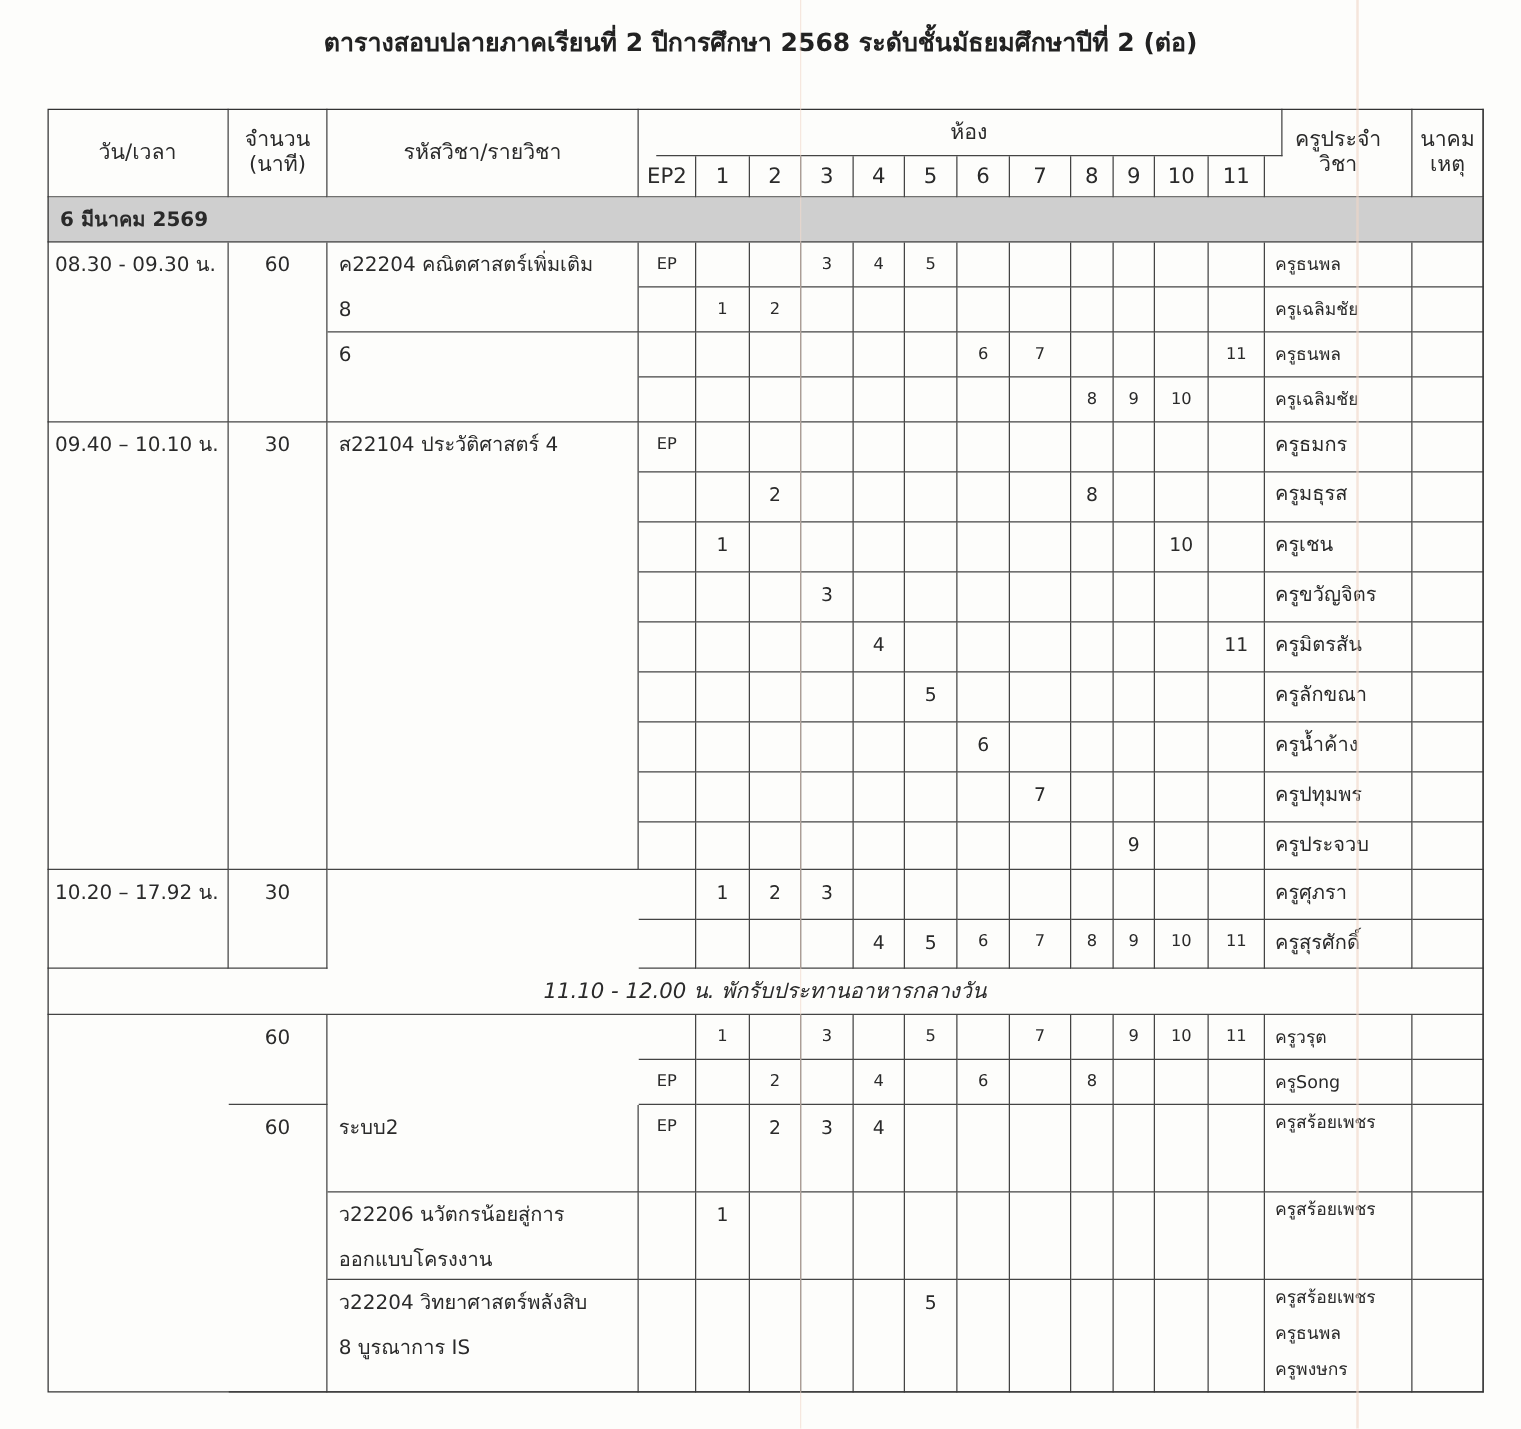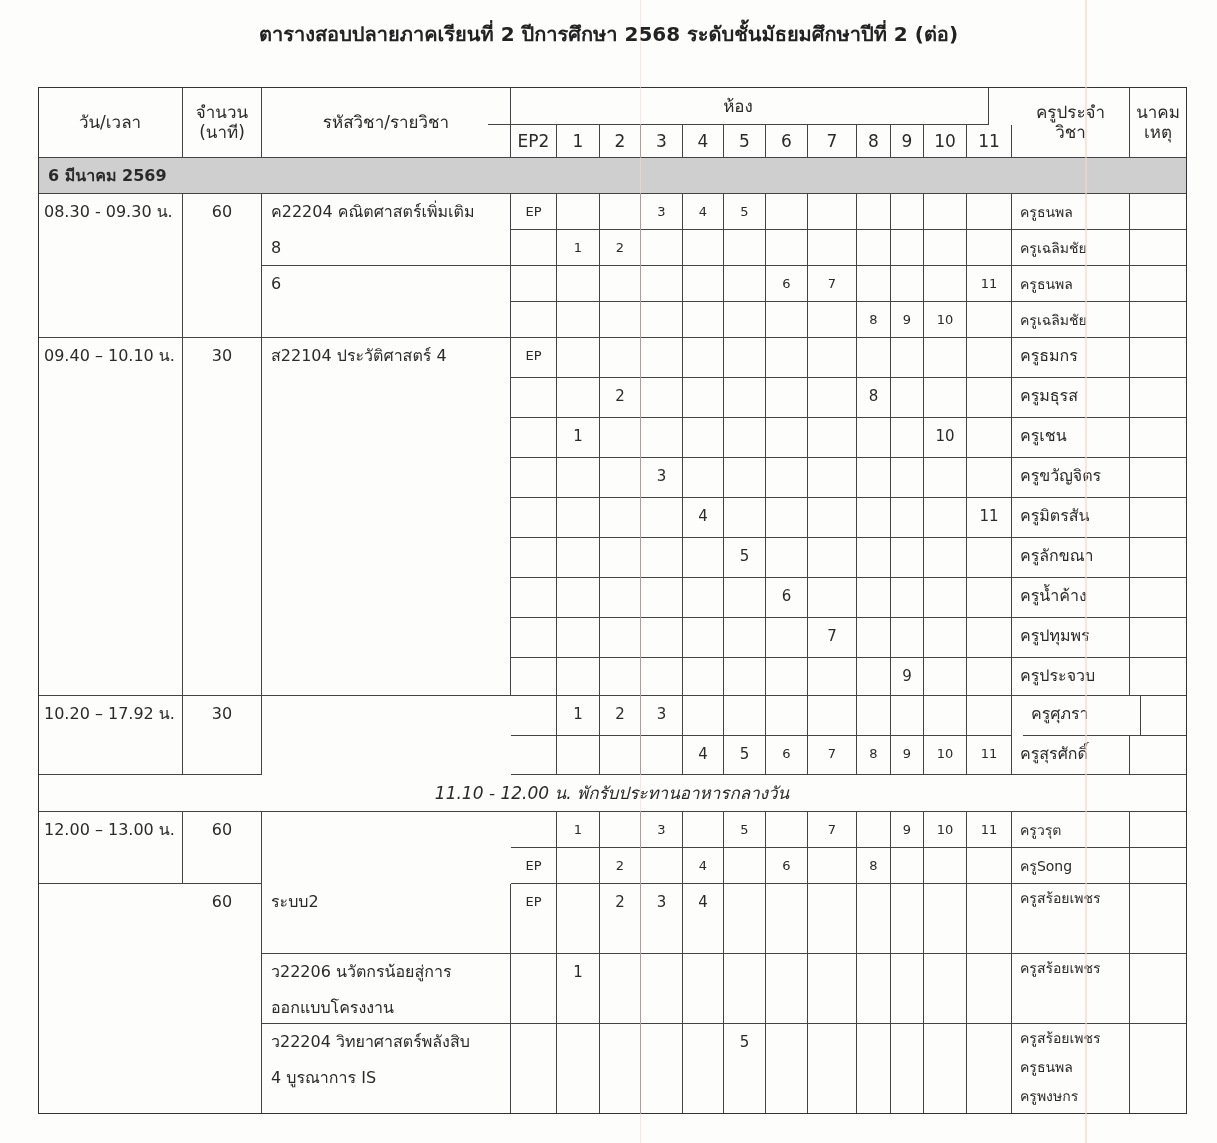--- a/index.html
+++ b/index.html
@@ -38,21 +38,21 @@
 
 <div class="title">ตารางสอบปลายภาคเรียนที่ 2 ปีการศึกษา 2568 ระดับชั้นมัธยมศึกษาปีที่ 2  (ต่อ)</div>
 
 <div class="sheet" id="sheet">
     <div class="cell hdr" style="left: 183px; top: 87px; width: 79px; height: 71px;">
       <span>จำนวน</span>
       <span>(นาที)</span>
     </div>
     <div class="cell hdr" style="left: 38px; top: 87px; width: 145px; height: 71px;">วัน/เวลา</div>
     <div class="cell hdr" style="left: 262px; top: 87px; width: 249px; height: 71px;">รหัสวิชา/รายวิชา</div>
-    <div class="cell hdr" style="left: 488px; top: 87px; width: 501px; height: 38px; text-align: right;">ห้อง</div>
+    <div class="cell hdr" style="left: 525px; top: 87px; width: 501px; height: 38px; text-align: right;">ห้อง</div>
     <div class="cell hdr" style="left: 511px; top: 125px; width: 46px; height: 33px;">EP2</div>
     <div class="cell hdr" style="left: 557px; top: 125px; width: 43px; height: 33px;">1</div>
     <div class="cell hdr" style="left: 600px; top: 125px; width: 41px; height: 33px;">2</div>
     <div class="cell hdr" style="left: 641px; top: 125px; width: 42px; height: 33px;">3</div>
     <div class="cell hdr" style="left: 683px; top: 125px; width: 41px; height: 33px;">4</div>
     <div class="cell hdr" style="left: 724px; top: 125px; width: 42px; height: 33px;">5</div>
     <div class="cell hdr" style="left: 766px; top: 125px; width: 42px; height: 33px;">6</div>
     <div class="cell hdr" style="left: 808px; top: 125px; width: 49px; height: 33px;">7</div>
     <div class="cell hdr" style="left: 857px; top: 125px; width: 34px; height: 33px;">8</div>
     <div class="cell hdr" style="left: 891px; top: 125px; width: 33px; height: 33px;">9</div>
@@ -156,21 +156,21 @@
     <div class="cell num" style="left: 600px; top: 378px; width: 41px; height: 40px;">2</div>
     <div class="cell num" style="left: 641px; top: 378px; width: 42px; height: 40px;"></div>
     <div class="cell num" style="left: 683px; top: 378px; width: 41px; height: 40px;"></div>
     <div class="cell num" style="left: 724px; top: 378px; width: 42px; height: 40px;"></div>
     <div class="cell num" style="left: 766px; top: 378px; width: 42px; height: 40px;"></div>
     <div class="cell num" style="left: 808px; top: 378px; width: 49px; height: 40px;"></div>
     <div class="cell num" style="left: 857px; top: 378px; width: 34px; height: 40px;">8</div>
     <div class="cell num" style="left: 891px; top: 378px; width: 33px; height: 40px;"></div>
     <div class="cell num" style="left: 924px; top: 378px; width: 43px; height: 40px;"></div>
     <div class="cell num" style="left: 967px; top: 378px; width: 45px; height: 40px;"></div>
-    <div class="cell teacher" style="left: 1012px; top: 378px; width: 118px; height: 40px;">ครูมธุรส</div>
+    <div class="cell teacher" style="left: 1012px; top: 378px; width: 118px; height: 40px; font-family: Liberation Mono, monospace;">ครูมธุรส</div>
     <div class="cell " style="left: 1130px; top: 378px; width: 57px; height: 40px;"></div>
     <div class="cell num" style="left: 511px; top: 418px; width: 46px; height: 40px;"></div>
     <div class="cell num" style="left: 557px; top: 418px; width: 43px; height: 40px;">1</div>
     <div class="cell num" style="left: 600px; top: 418px; width: 41px; height: 40px;"></div>
     <div class="cell num" style="left: 641px; top: 418px; width: 42px; height: 40px;"></div>
     <div class="cell num" style="left: 683px; top: 418px; width: 41px; height: 40px;"></div>
     <div class="cell num" style="left: 724px; top: 418px; width: 42px; height: 40px;"></div>
     <div class="cell num" style="left: 766px; top: 418px; width: 42px; height: 40px;"></div>
     <div class="cell num" style="left: 808px; top: 418px; width: 49px; height: 40px;"></div>
     <div class="cell num" style="left: 857px; top: 418px; width: 34px; height: 40px;"></div>
@@ -270,37 +270,36 @@
     <div class="cell num" style="left: 600px; top: 696px; width: 41px; height: 40px;">2</div>
     <div class="cell num" style="left: 641px; top: 696px; width: 42px; height: 40px;">3</div>
     <div class="cell num" style="left: 683px; top: 696px; width: 41px; height: 40px;"></div>
     <div class="cell num" style="left: 724px; top: 696px; width: 42px; height: 40px;"></div>
     <div class="cell num" style="left: 766px; top: 696px; width: 42px; height: 40px;"></div>
     <div class="cell num" style="left: 808px; top: 696px; width: 49px; height: 40px;"></div>
     <div class="cell num" style="left: 857px; top: 696px; width: 34px; height: 40px;"></div>
     <div class="cell num" style="left: 891px; top: 696px; width: 33px; height: 40px;"></div>
     <div class="cell num" style="left: 924px; top: 696px; width: 43px; height: 40px;"></div>
     <div class="cell num" style="left: 967px; top: 696px; width: 45px; height: 40px;"></div>
-    <div class="cell teacher" style="left: 1012px; top: 696px; width: 118px; height: 40px; margin-left: 11px;">ครูศุภรา</div>
+    <div class="cell teacher" style="left: 1012px; top: 696px; width: 118px; height: 40px;">ครูศุภรา</div>
     <div class="cell " style="left: 1130px; top: 696px; width: 57px; height: 40px;"></div>
     <div class="cell num" style="left: 511px; top: 736px; width: 46px; height: 39px;"></div>
     <div class="cell num" style="left: 557px; top: 736px; width: 43px; height: 39px;"></div>
     <div class="cell num" style="left: 600px; top: 736px; width: 41px; height: 39px;"></div>
     <div class="cell num" style="left: 641px; top: 736px; width: 42px; height: 39px;"></div>
     <div class="cell num" style="left: 683px; top: 736px; width: 41px; height: 39px;">4</div>
     <div class="cell num" style="left: 724px; top: 736px; width: 42px; height: 39px;">5</div>
     <div class="cell num" style="left: 766px; top: 736px; width: 42px; height: 39px; font-size: 13px;">6</div>
     <div class="cell num" style="left: 808px; top: 736px; width: 49px; height: 39px; font-size: 13px;">7</div>
     <div class="cell num" style="left: 857px; top: 736px; width: 34px; height: 39px; font-size: 13px;">8</div>
     <div class="cell num" style="left: 891px; top: 736px; width: 33px; height: 39px; font-size: 13px;">9</div>
     <div class="cell num" style="left: 924px; top: 736px; width: 43px; height: 39px; font-size: 13px;">10</div>
     <div class="cell num" style="left: 967px; top: 736px; width: 45px; height: 39px; font-size: 13px;">11</div>
     <div class="cell teacher" style="left: 1012px; top: 736px; width: 118px; height: 39px;">ครูสุรศักดิ์</div>
     <div class="cell " style="left: 1130px; top: 736px; width: 57px; height: 39px;"></div>
-    <div class="cell left" style="left: 38px; top: 812px; width: 145px; height: 72px;">12.00 – 13.00 น.</div>
     <div class="cell " style="left: 183px; top: 812px; width: 79px; height: 72px;">60</div>
     <div class="cell num" style="left: 511px; top: 812px; width: 46px; height: 36px; font-size: 13px;"></div>
     <div class="cell num" style="left: 557px; top: 812px; width: 43px; height: 36px; font-size: 13px;">1</div>
     <div class="cell num" style="left: 600px; top: 812px; width: 41px; height: 36px; font-size: 13px;"></div>
     <div class="cell num" style="left: 641px; top: 812px; width: 42px; height: 36px; font-size: 13px;">3</div>
     <div class="cell num" style="left: 683px; top: 812px; width: 41px; height: 36px; font-size: 13px;"></div>
     <div class="cell num" style="left: 724px; top: 812px; width: 42px; height: 36px; font-size: 13px;">5</div>
     <div class="cell num" style="left: 766px; top: 812px; width: 42px; height: 36px; font-size: 13px;"></div>
     <div class="cell num" style="left: 808px; top: 812px; width: 49px; height: 36px; font-size: 13px;">7</div>
     <div class="cell num" style="left: 857px; top: 812px; width: 34px; height: 36px; font-size: 13px;"></div>
@@ -326,21 +325,21 @@
     <div class="cell " style="left: 183px; top: 884px; width: 79px; height: 230px;">60</div>
     <div class="cell subj" style="left: 262px; top: 884px; width: 249px; height: 70px;">
       <span style="display: block;">ระบบ2</span>
     </div>
     <div class="cell subj" style="left: 262px; top: 954px; width: 249px; height: 70px;">
       <span style="display: block;">ว22206 นวัตกรน้อยสู่การ</span>
       <span style="display: block;">ออกแบบโครงงาน</span>
     </div>
     <div class="cell subj" style="left: 262px; top: 1024px; width: 249px; height: 90px;">
       <span style="display: block;">ว22204 วิทยาศาสตร์พลังสิบ</span>
-      <span style="display: block;">4 บูรณาการ IS</span>
+      <span style="display: block;">8 บูรณาการ IS</span>
     </div>
     <div class="cell num small" style="left: 511px; top: 884px; width: 46px; height: 70px;">EP</div>
     <div class="cell num" style="left: 557px; top: 884px; width: 43px; height: 70px;"></div>
     <div class="cell num" style="left: 600px; top: 884px; width: 41px; height: 70px;">2</div>
     <div class="cell num" style="left: 641px; top: 884px; width: 42px; height: 70px;">3</div>
     <div class="cell num" style="left: 683px; top: 884px; width: 41px; height: 70px;">4</div>
     <div class="cell num" style="left: 724px; top: 884px; width: 42px; height: 70px;"></div>
     <div class="cell num" style="left: 766px; top: 884px; width: 42px; height: 70px;"></div>
     <div class="cell num" style="left: 808px; top: 884px; width: 49px; height: 70px;"></div>
     <div class="cell num" style="left: 857px; top: 884px; width: 34px; height: 70px;"></div>

